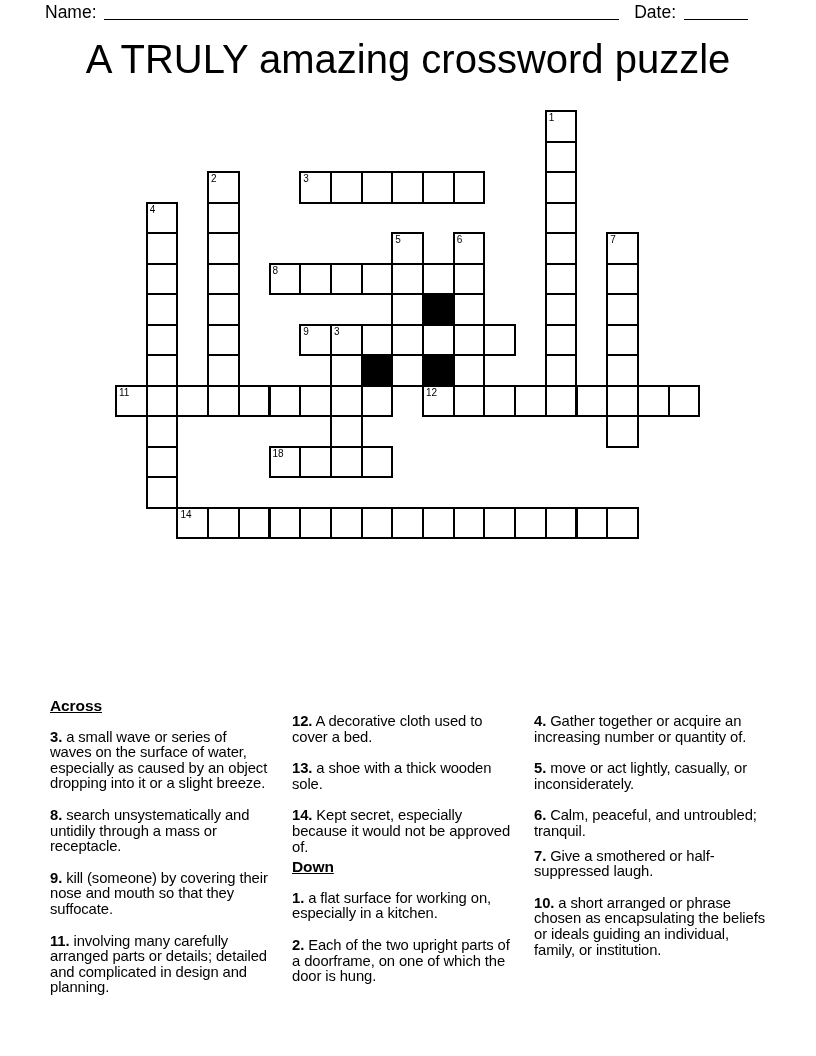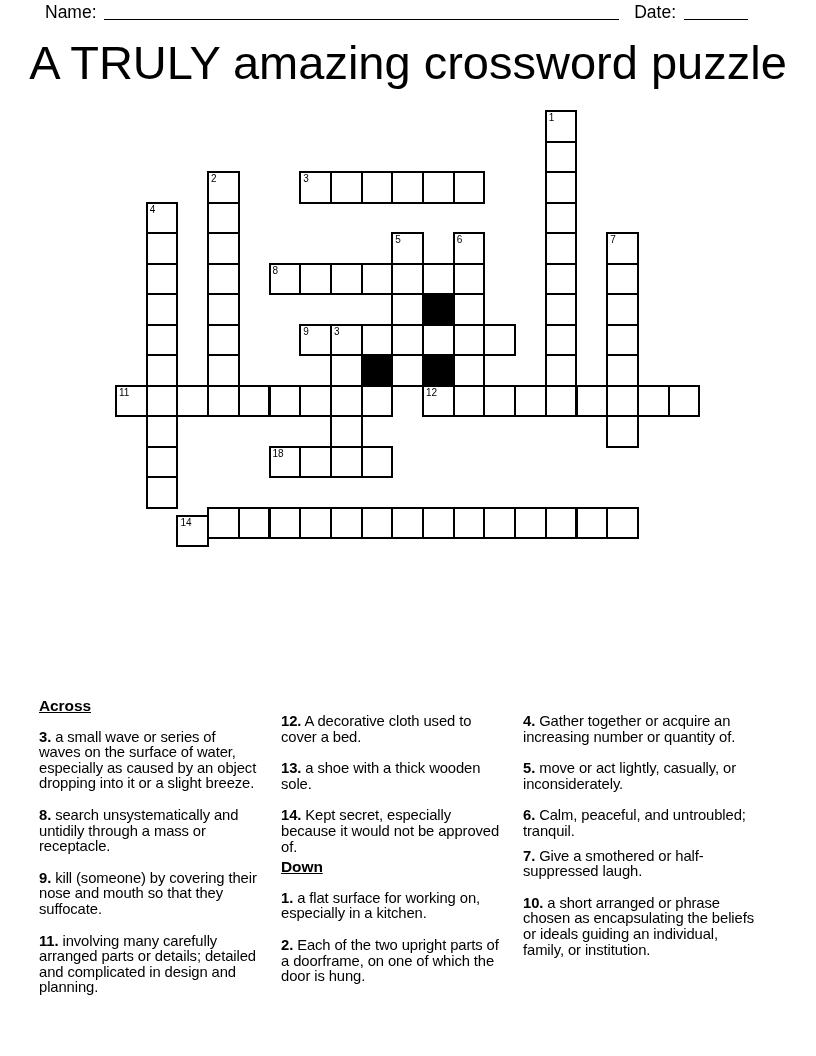--- a/index.html
+++ b/index.html
@@ -8,31 +8,31 @@
   .page { position:relative; width:816px; height:1056px; background:#fff; }
 
   
   .topbar { display:flex; align-items:flex-end; padding:2px 68px 0 45px; font-size:17.5px; line-height:20px; }
   .topbar .label { white-space:nowrap; }
   .fill-line { border-bottom:1.5px solid #000; height:4px; margin-bottom:2px; }
   .name-line { flex:1; margin-left:7px; margin-right:15px; }
   .date-line { width:64px; margin-left:8px; }
 
   
-  .title { margin:13px 0 0 0; text-align:center; font-size:47px; font-weight:400; line-height:1.2; }
+  .title { margin:13px 0 0 0; text-align:center; font-size:40px; font-weight:400; line-height:1.2; }
 
   
   .grid { position:absolute; left:0; top:0; width:816px; height:1056px; pointer-events:none; }
   .cell { position:absolute; width:32.7px; height:32.5px; box-sizing:border-box;
           border:2px solid #000; background:#fff; }
   .cell.black { background:#000; }
   .cellnum { position:absolute; top:0; left:2px; font-size:10px; line-height:11px; font-weight:400; }
 
   
-  .clues { position:absolute; left:39px; top:698px; display:flex; }
+  .clues { position:absolute; left:50px; top:698px; display:flex; }
   .clue-col { width:220px; margin-right:22px; font-size:14.8px; line-height:15.6px; letter-spacing:-0.1px; }
   .clue-col.col3 { width:234px; margin-right:0; }
   .clue-header { font-weight:700; font-size:15.5px; text-decoration:underline; margin:0 0 4px 0; }
   .clue-col .clue-header:not(:first-child) { margin-top:4px; }
   .clue-item { margin:16px 0 2px 0; }
   .clue-num { font-weight:700; }
   .clue-col.col3 .clue-item:nth-child(4) { margin-top:9px; }
 </style>
 </head>
 <body>
@@ -152,21 +152,21 @@
       <div class="cell" style="left: 329.9px; top: 415px;"></div>
       <div class="cell" style="left: 606.2px; top: 415px;"></div>
       <div class="cell" style="left: 145.7px; top: 445.5px;"></div>
       <div class="cell" style="left: 268.5px; top: 445.5px;">
         <span class="cellnum">18</span>
       </div>
       <div class="cell" style="left: 299.2px; top: 445.5px;"></div>
       <div class="cell" style="left: 329.9px; top: 445.5px;"></div>
       <div class="cell" style="left: 360.6px; top: 445.5px;"></div>
       <div class="cell" style="left: 145.7px; top: 476px;"></div>
-      <div class="cell" style="left: 176.4px; top: 506.5px; margin-top: 8px;">
+      <div class="cell" style="left: 176.4px; top: 506.5px;">
         <span class="cellnum">14</span>
       </div>
       <div class="cell" style="left: 207.1px; top: 506.5px;"></div>
       <div class="cell" style="left: 237.8px; top: 506.5px;"></div>
       <div class="cell" style="left: 268.5px; top: 506.5px;"></div>
       <div class="cell" style="left: 299.2px; top: 506.5px;"></div>
       <div class="cell" style="left: 329.9px; top: 506.5px;"></div>
       <div class="cell" style="left: 360.6px; top: 506.5px;"></div>
       <div class="cell" style="left: 391.3px; top: 506.5px;"></div>
       <div class="cell" style="left: 422px; top: 506.5px;"></div>

